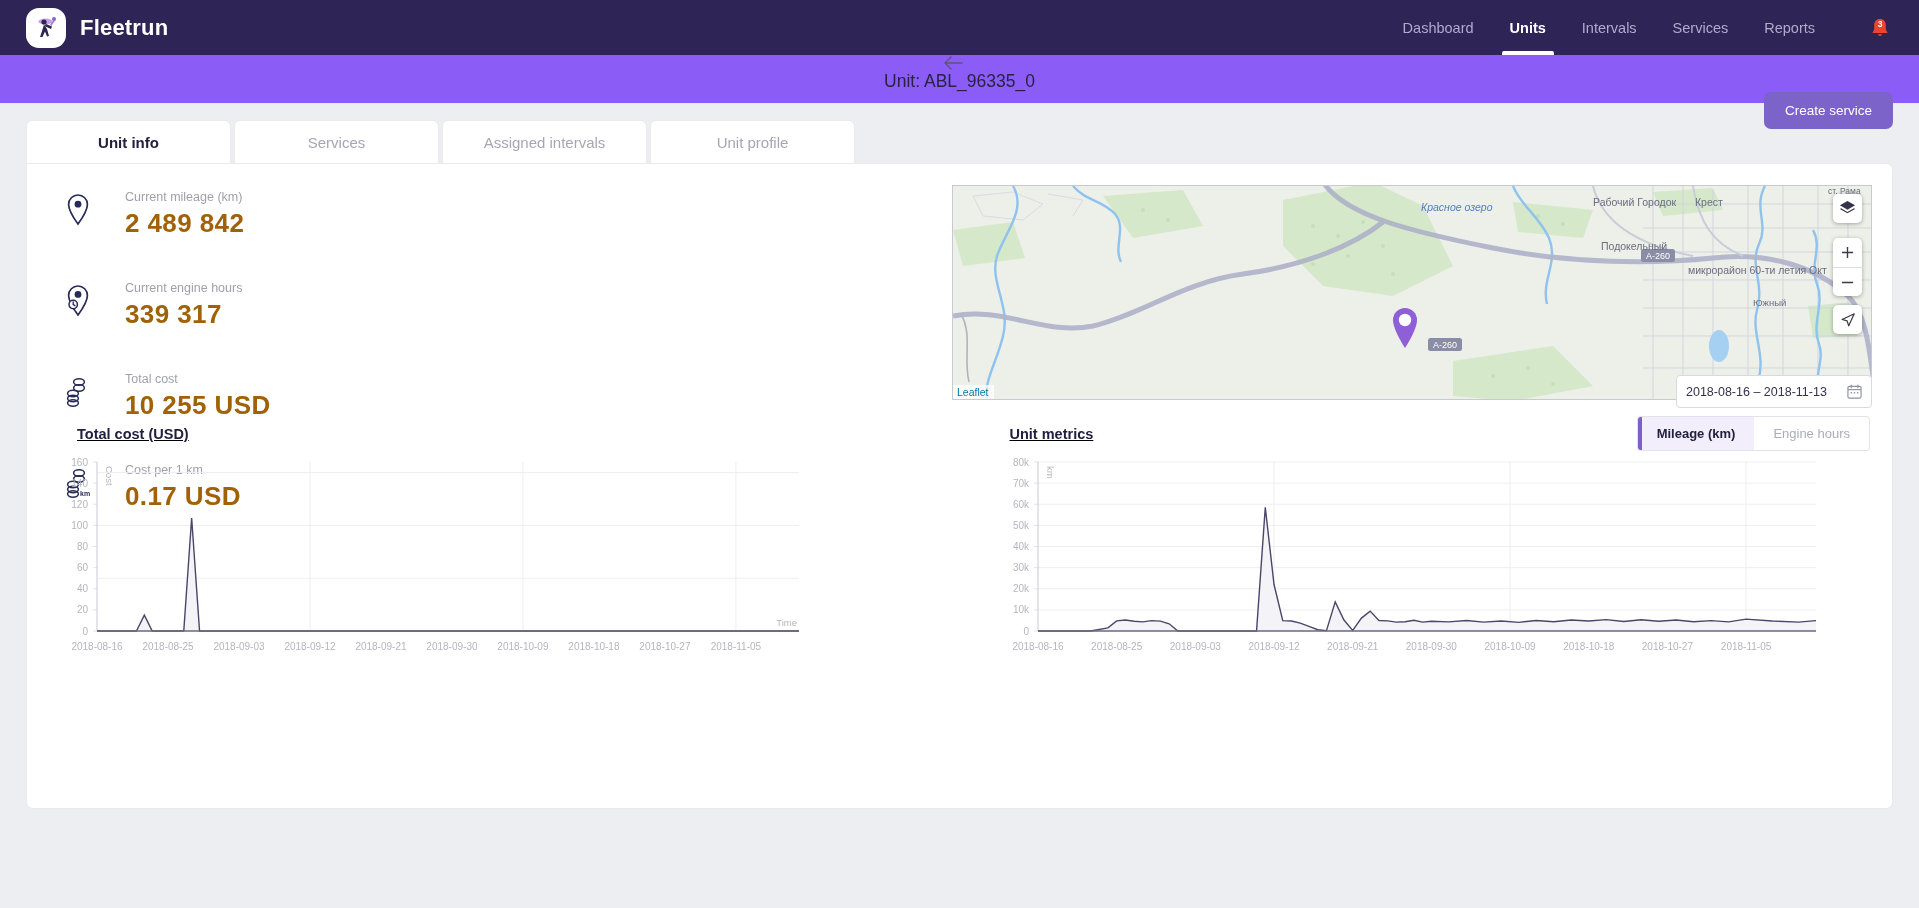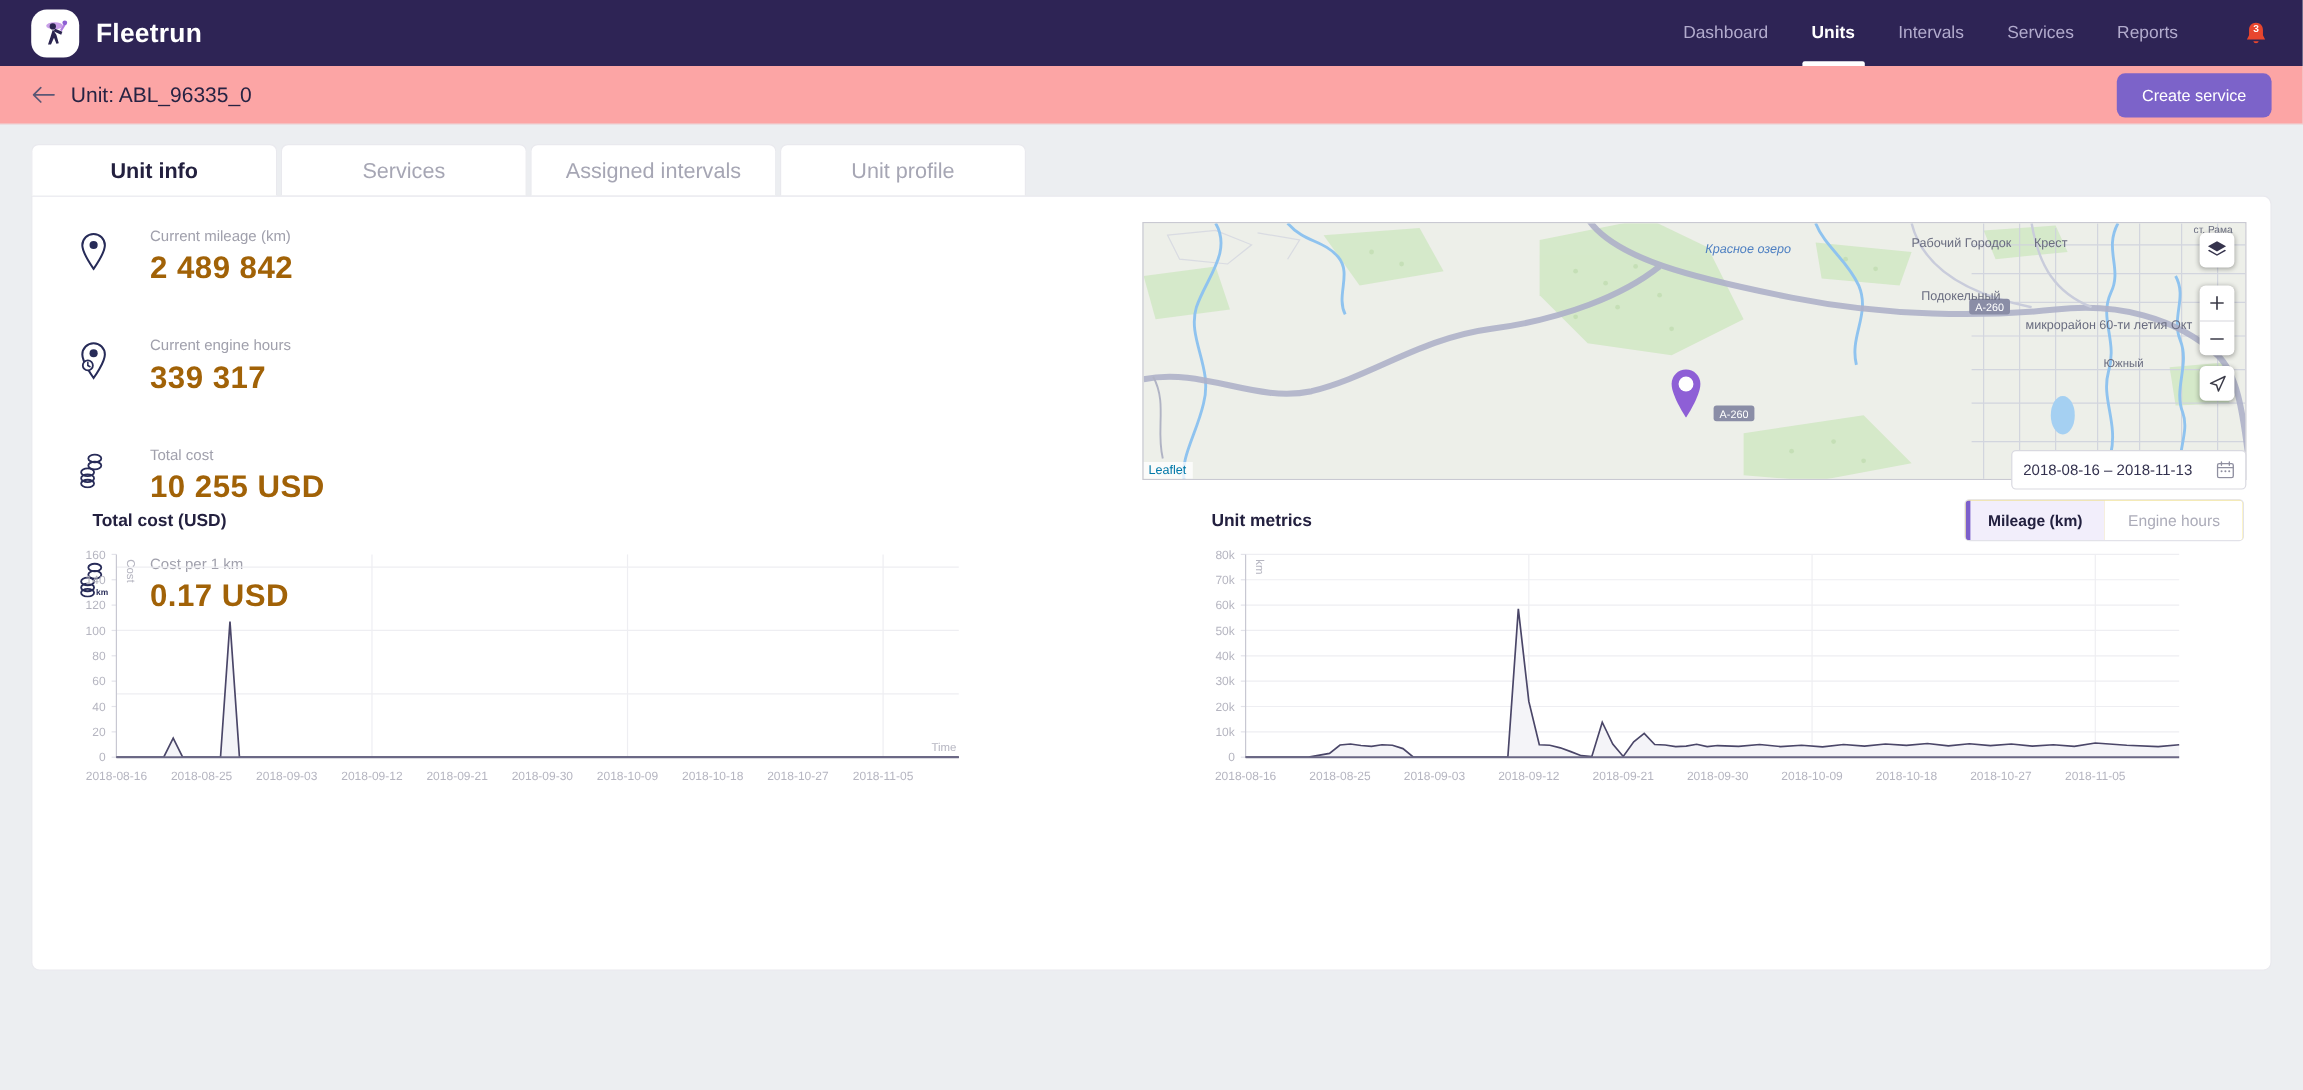--- a/index.html
+++ b/index.html
@@ -46,44 +46,45 @@
     cursor: pointer;
   }
   .bell-badge {
     position: absolute; top: 0px; left: 50%; transform: translateX(-50%);
     font-size: 8.5px; color: #fff; font-weight: 700; z-index: 2;
     line-height: 1; padding-top: 5px;
   }
 
   
   .subheader {
-    height: 49px; background: #fca5a5;
+    height: 49px; background: #8b5cf6;
     display: flex; align-items: center; padding: 0 26px;
     border-bottom: 1px solid #e8e8ec;
+    flex-direction: column;
   }
   .back-arrow {
     width: 22px; height: 22px; margin-right: 11px; cursor: pointer;
     color: #5b5775; display: flex; align-items: center;
   }
   .page-title { font-size: 17.5px; color: #272343; font-weight: 400; }
   .btn-primary {
     margin-left: auto; background: #7c63c9; color: #fff;
     border: none; border-radius: 7px; font-size: 13.5px;
     padding: 11px 21px; cursor: pointer;
     font-family: "Liberation Sans", sans-serif; font-weight: 400;
   }
 
   
   .tabs-row {
     display: flex; padding: 16px 26px 0 26px; gap: 3px;
   }
   .tab {
     background: #fff; border-radius: 6px 6px 0 0;
     height: 43px; display: flex; align-items: center;
-    justify-content: center; font-size: 18px; color: #a6a6b4;
+    justify-content: center; font-size: 15px; color: #a6a6b4;
     cursor: pointer; min-width: 205px; padding: 0 20px;
     border: 1px solid #e9e9ee; border-bottom: none;
   }
   .tab.active { color: #23203f; font-weight: 700; z-index: 3; }
 
   
   .card {
     margin: 0 26px; background: #fff; border-radius: 0 7px 7px 7px;
     height: 646px; position: relative; border: 1px solid #e9e9ee;
   }
@@ -140,21 +141,21 @@
   .daterange {
     position: absolute; top: 211px; right: 20px;
     width: 196px; height: 33px; border: 1px solid #d9d9e0;
     border-radius: 4px; display: flex; align-items: center;
     padding: 0 9px; background: #fff; cursor: pointer; gap: 6px;
   }
   .daterange-text { font-size: 12.5px; color: #34324f; flex: 1; }
 
   
   .charts { position: absolute; top: 262px; left: 0; right: 0; display: flex; }
-  .chart-panel { width: 50%; position: relative; padding: 0 22px; }
+  .chart-panel { width: 50%; position: relative; padding: 0 22px; text-decoration: underline; }
   .chart-title {
     font-size: 14.5px; font-weight: 700; color: #23203f;
     margin-left: 28px; margin-bottom: 10px;
   }
   .metric-toggle {
     position: absolute; top: -10px; right: 22px; display: flex;
     border: 1px solid #e2e2e9; border-radius: 4px; overflow: hidden;
     background: #fde047;
   }
   .metric-btn {

